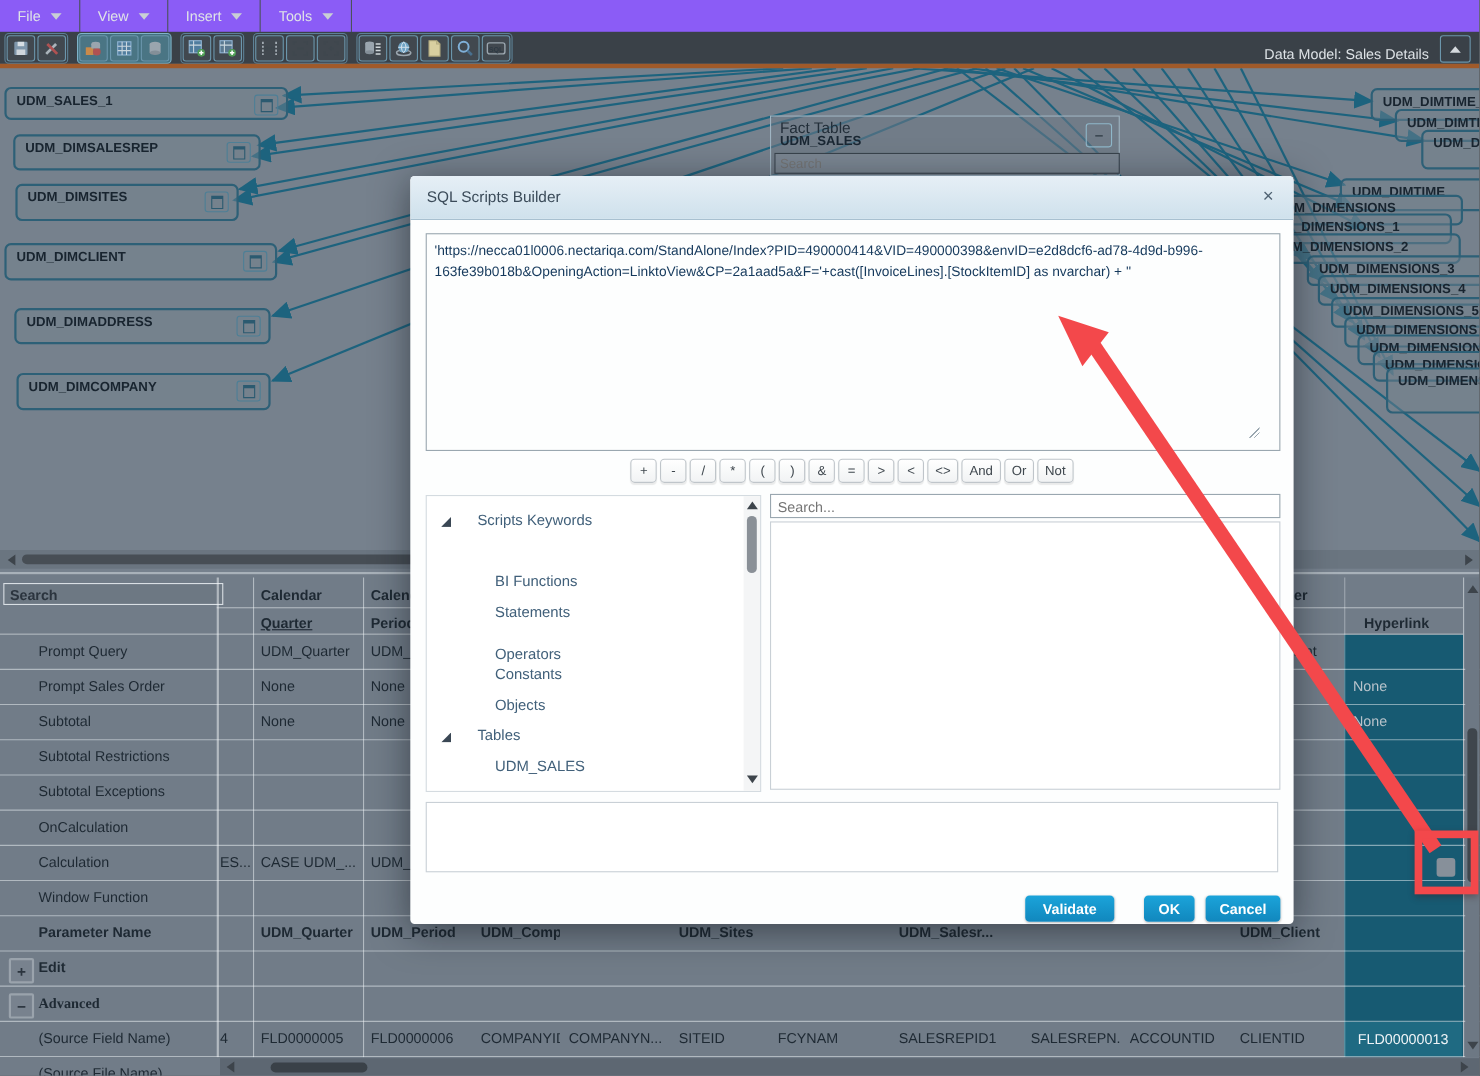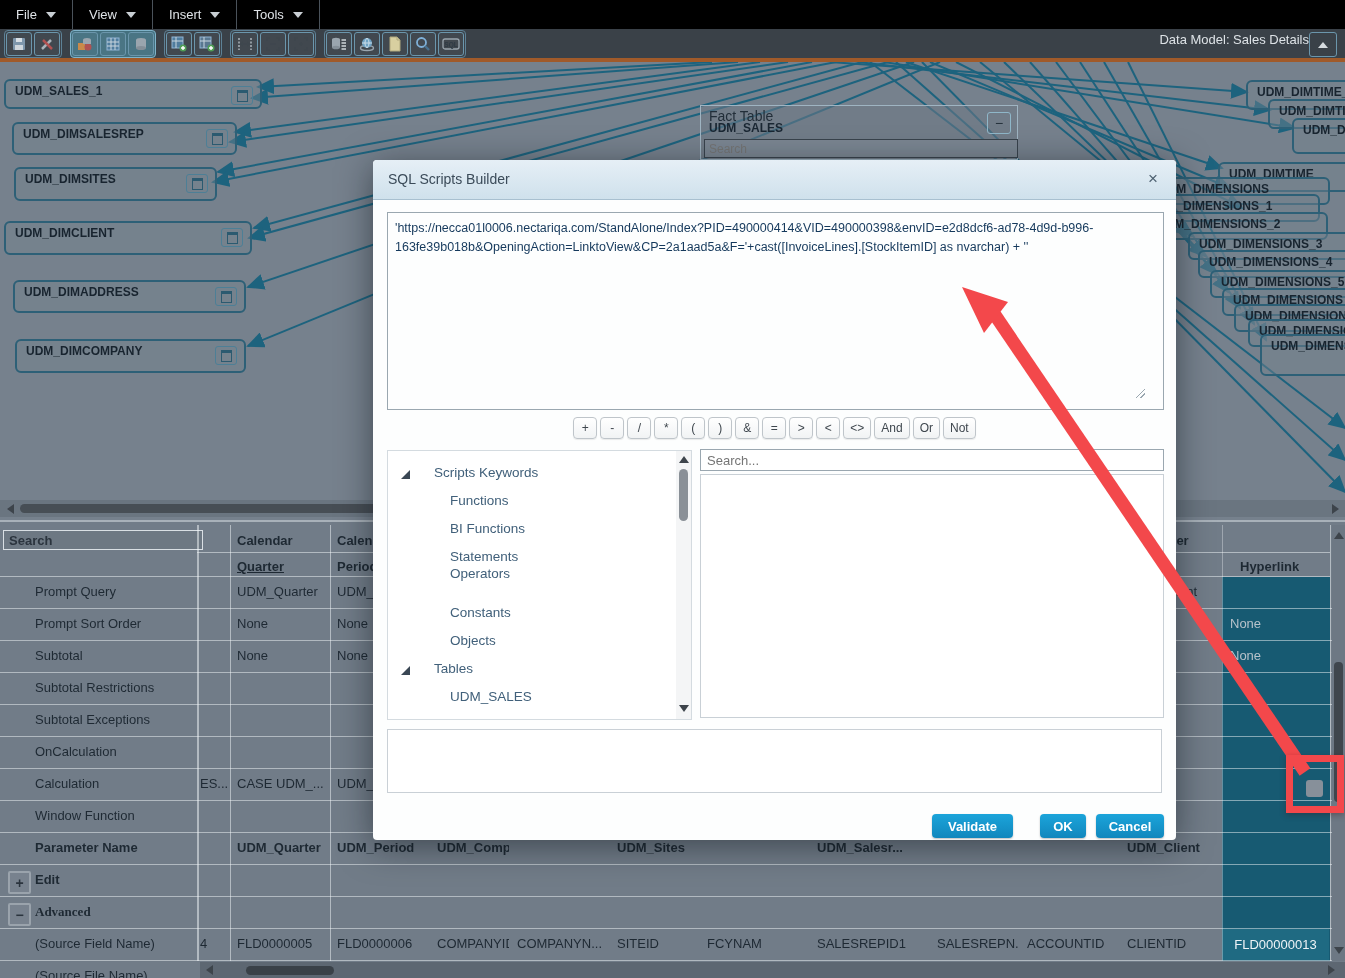--- a/index.html
+++ b/index.html
@@ -1,33 +1,33 @@
 <!DOCTYPE html>
 <html><head>
 <meta charset="utf-8">
 <style>
   html,body{margin:0;padding:0;background:#555;}
   .screen{position:relative;width:1345px;height:978px;overflow:hidden;
     font-family:"Liberation Sans",sans-serif;background:#76818d;}
   
-  .menubar{position:absolute;left:0;top:0;width:1345px;height:29px;background:#000000;
+  .menubar{position:absolute;left:0;top:0;width:1345px;height:29px;background:#8b5cf6;
     display:flex;align-items:stretch;z-index:3;border-bottom:1px solid #32383e;}
   .menuitem{display:flex;align-items:center;gap:9px;padding:0 16px;color:#dfe3e7;font-size:13px;
     border-right:1px solid #4a525a;cursor:default;}
   .caret-down{width:0;height:0;border-left:5px solid transparent;border-right:5px solid transparent;
     border-top:6px solid #c9cfd4;}
   .caret-up{width:0;height:0;border-left:5px solid transparent;border-right:5px solid transparent;
     border-bottom:6px solid #d5dade;}
   .toolbar{position:absolute;left:0;top:29px;width:1345px;height:29px;background:#3a4148;z-index:3;
     display:flex;align-items:center;padding-left:4px;}
   .tgroup{display:flex;gap:2px;border:1px solid #5d8196;border-radius:4px;padding:1px;margin-right:8px;}
   .tgroup.hl{background:#43707f;border-color:#7fb3c9;}
   .chip{width:24px;height:22px;border:1px solid #6b96ac;border-radius:3px;display:flex;
     align-items:center;justify-content:center;background:rgba(255,255,255,0.04);}
-  .tb-right{position:absolute;right:8px;top:32px;display:flex;align-items:flex-start;z-index:4;}
+  .tb-right{position:absolute;right:8px;top:32px;display:flex;align-items:flex-end;gap:10px;z-index:4;}
   .tb-right .lbl{color:#dde2e6;font-size:13px;}
   .chev-chip{width:26px;height:23px;border:1px solid #6b96ac;border-radius:3px;display:flex;
     align-items:center;justify-content:center;}
   .orange-line{position:absolute;left:0;top:58px;width:1345px;height:4px;background:#a05a2a;z-index:3;}
   
   .diagram-lines{position:absolute;left:0;top:62px;z-index:1;}
   .tbox{position:absolute;border:2px solid #2d6077;border-radius:6px;background:rgba(118,130,142,0.45);
     z-index:2;box-sizing:border-box;overflow:hidden;}
   .tbox .tname{position:absolute;left:9px;top:3px;font-size:12px;font-weight:bold;color:#18242f;
     white-space:nowrap;}
@@ -412,21 +412,21 @@
     <div class="hline" style="left:197px;top:30px;width:1133px;"></div>
     <div class="hline" style="left:0px;top:54px;width:1330px;"></div>
 
     <div class="grow" style="top:55px;">
       <div class="rlabel">Prompt Query</div>
       <div class="cell c-1">UDM_Quarter</div>
       <div class="cell c-2">UDM_Period</div>
       <div class="cell c-10">UDM_Client</div>
     </div>
     <div class="grow" style="top:87px;">
-      <div class="rlabel">Prompt Sort Order</div>
+      <div class="rlabel">Prompt Sales Order</div>
       <div class="cell c-1">None</div>
       <div class="cell c-2">None</div>
       <div class="cell hcellv" style="top:7px;">None</div>
     </div>
     <div class="grow" style="top:119px;">
       <div class="rlabel">Subtotal</div>
       <div class="cell c-1">None</div>
       <div class="cell c-2">None</div>
       <div class="cell hcellv" style="top:7px;">None</div>
     </div>
@@ -526,30 +526,27 @@
       <div class="opbtn">&lt;&gt;</div>
       <div class="opbtn">And</div>
       <div class="opbtn">Or</div>
       <div class="opbtn">Not</div>
     </div>
     <div class="treepanel">
       <div class="titem" style="top:8px;">
           <span class="tri"></span>
           <span class="lab" style="left:46px;">Scripts Keywords</span>
         </div>
-      <div class="titem" style="top:36px;">
-          <span class="lab" style="left:62px;">Functions</span>
-        </div>
       <div class="titem" style="top:64px;">
           <span class="lab" style="left:62px;">BI Functions</span>
         </div>
       <div class="titem" style="top:92px;">
           <span class="lab" style="left:62px;">Statements</span>
         </div>
-      <div class="titem" style="top:109px;">
+      <div class="titem" style="top:130px;">
           <span class="lab" style="left:62px;">Operators</span>
         </div>
       <div class="titem" style="top:148px;">
           <span class="lab" style="left:62px;">Constants</span>
         </div>
       <div class="titem" style="top:176px;">
           <span class="lab" style="left:62px;">Objects</span>
         </div>
       <div class="titem" style="top:204px;">
           <span class="tri"></span>

